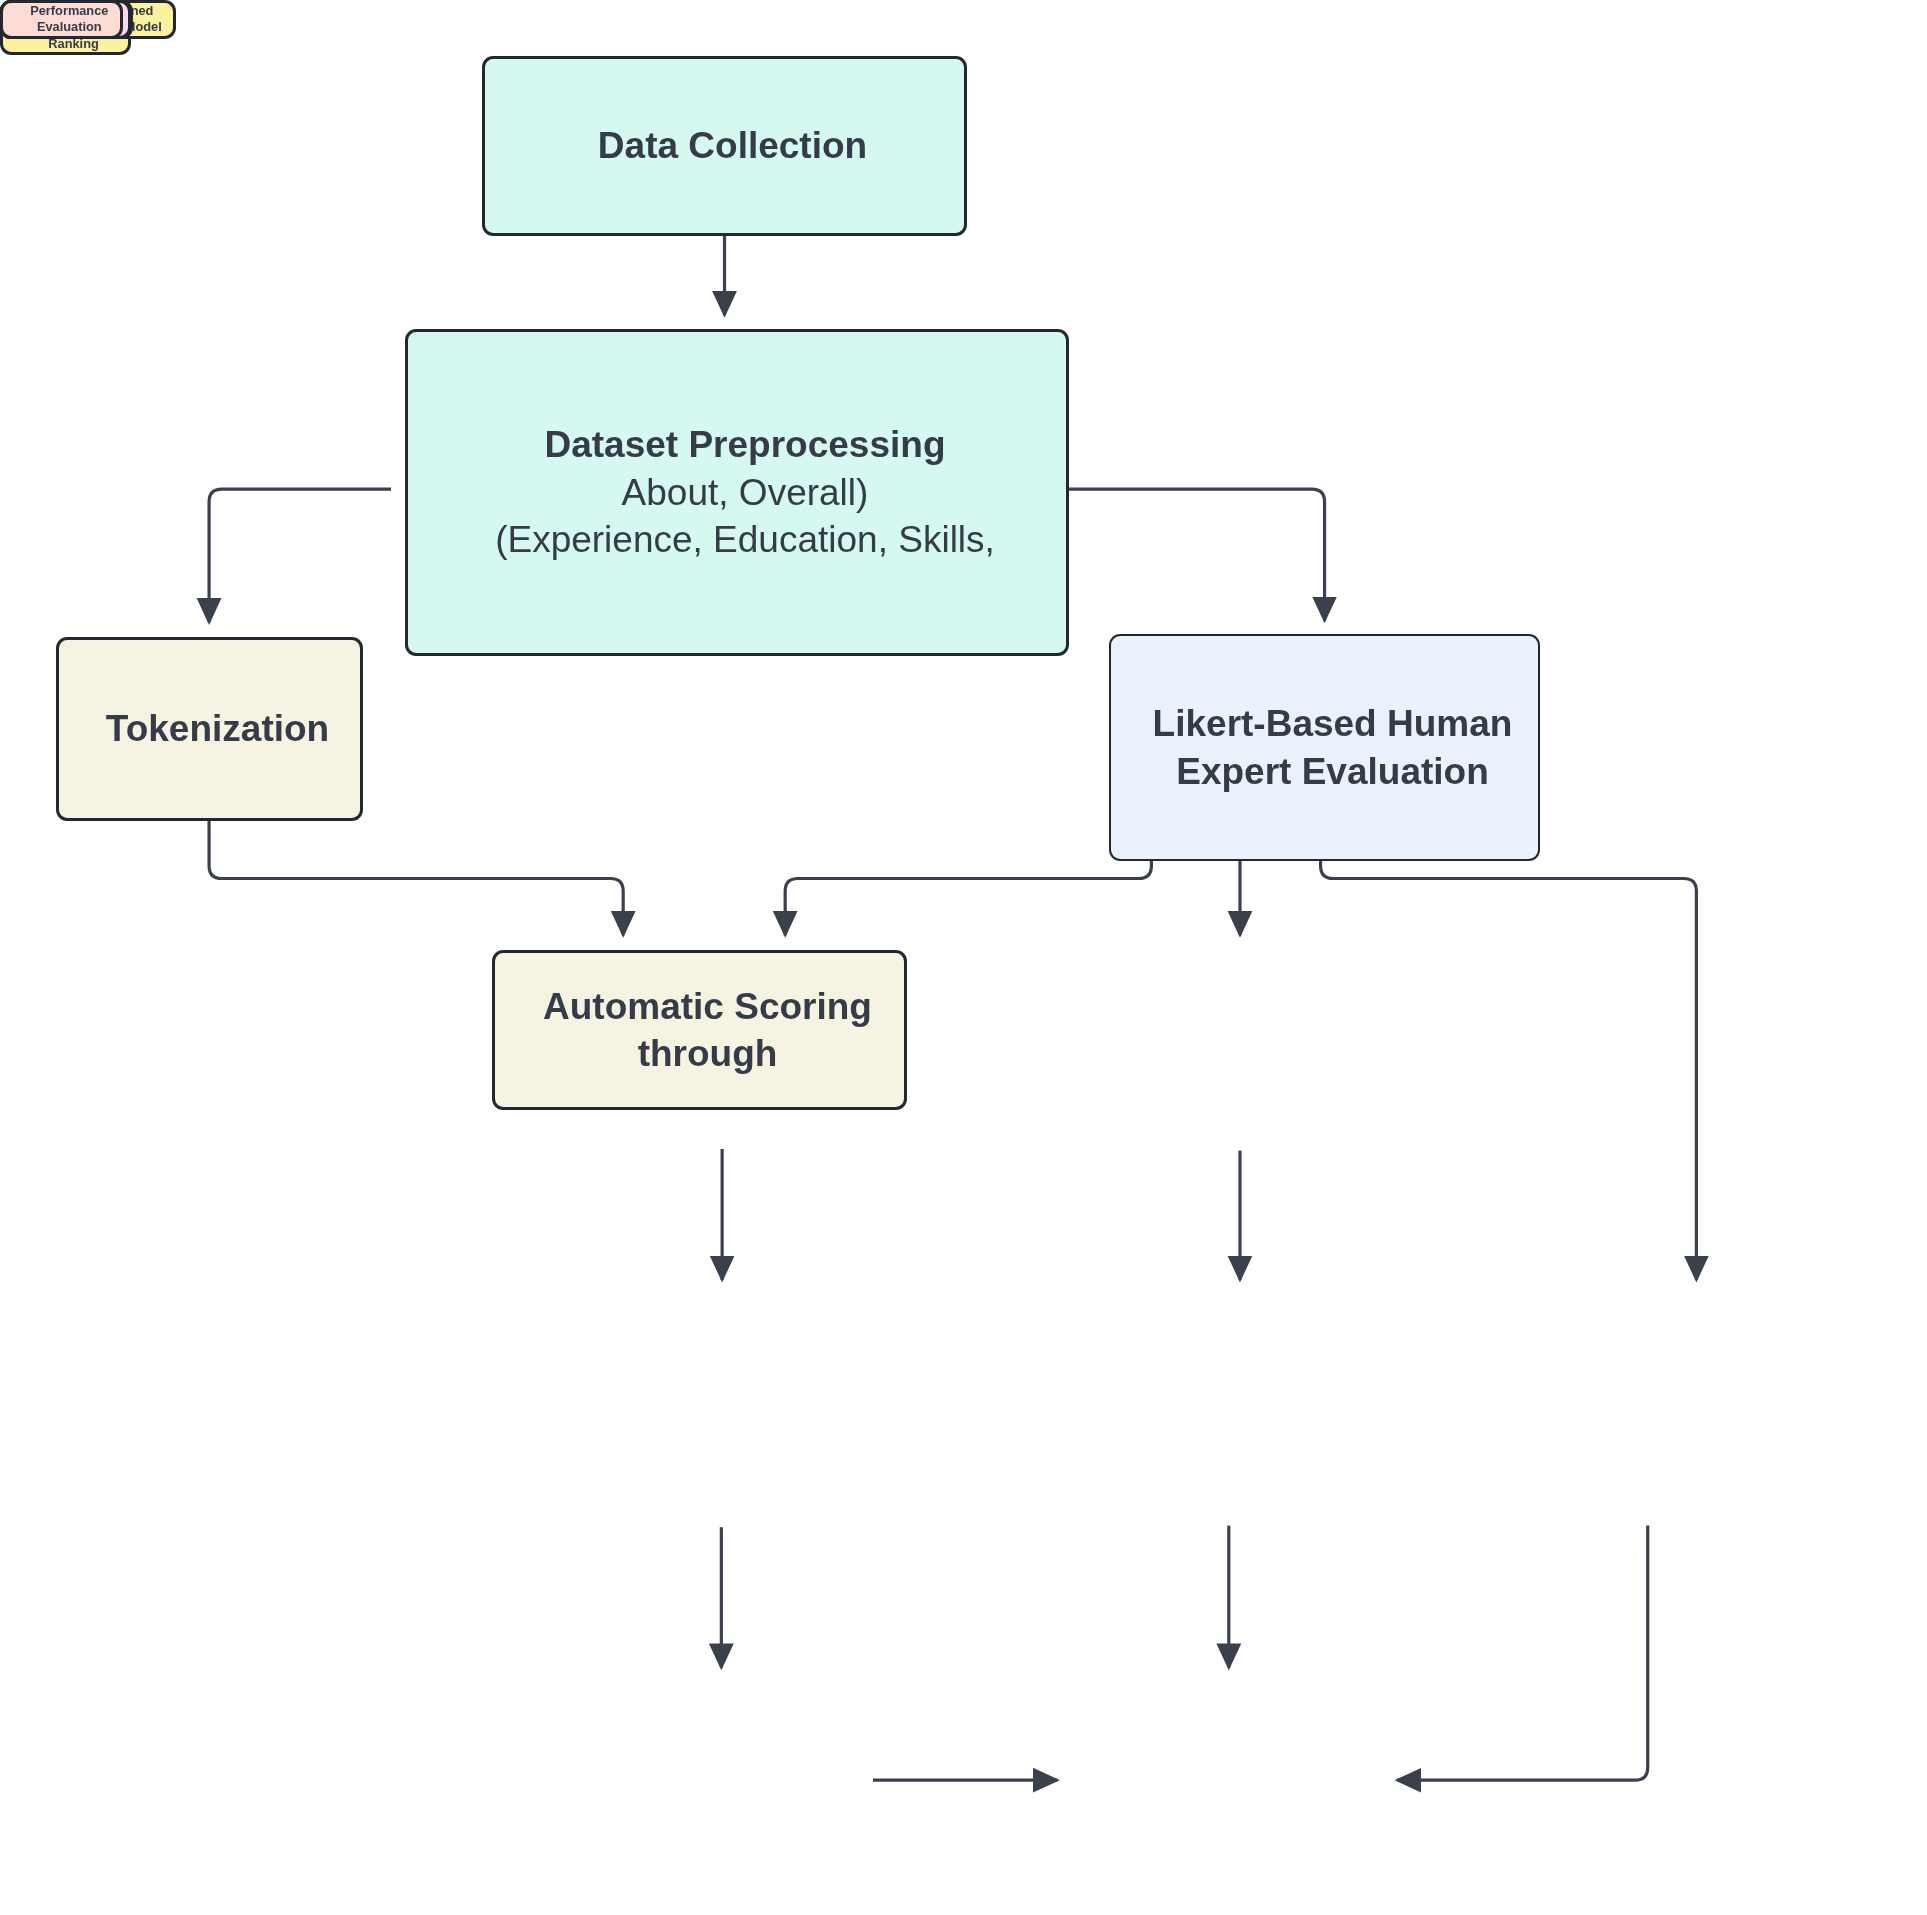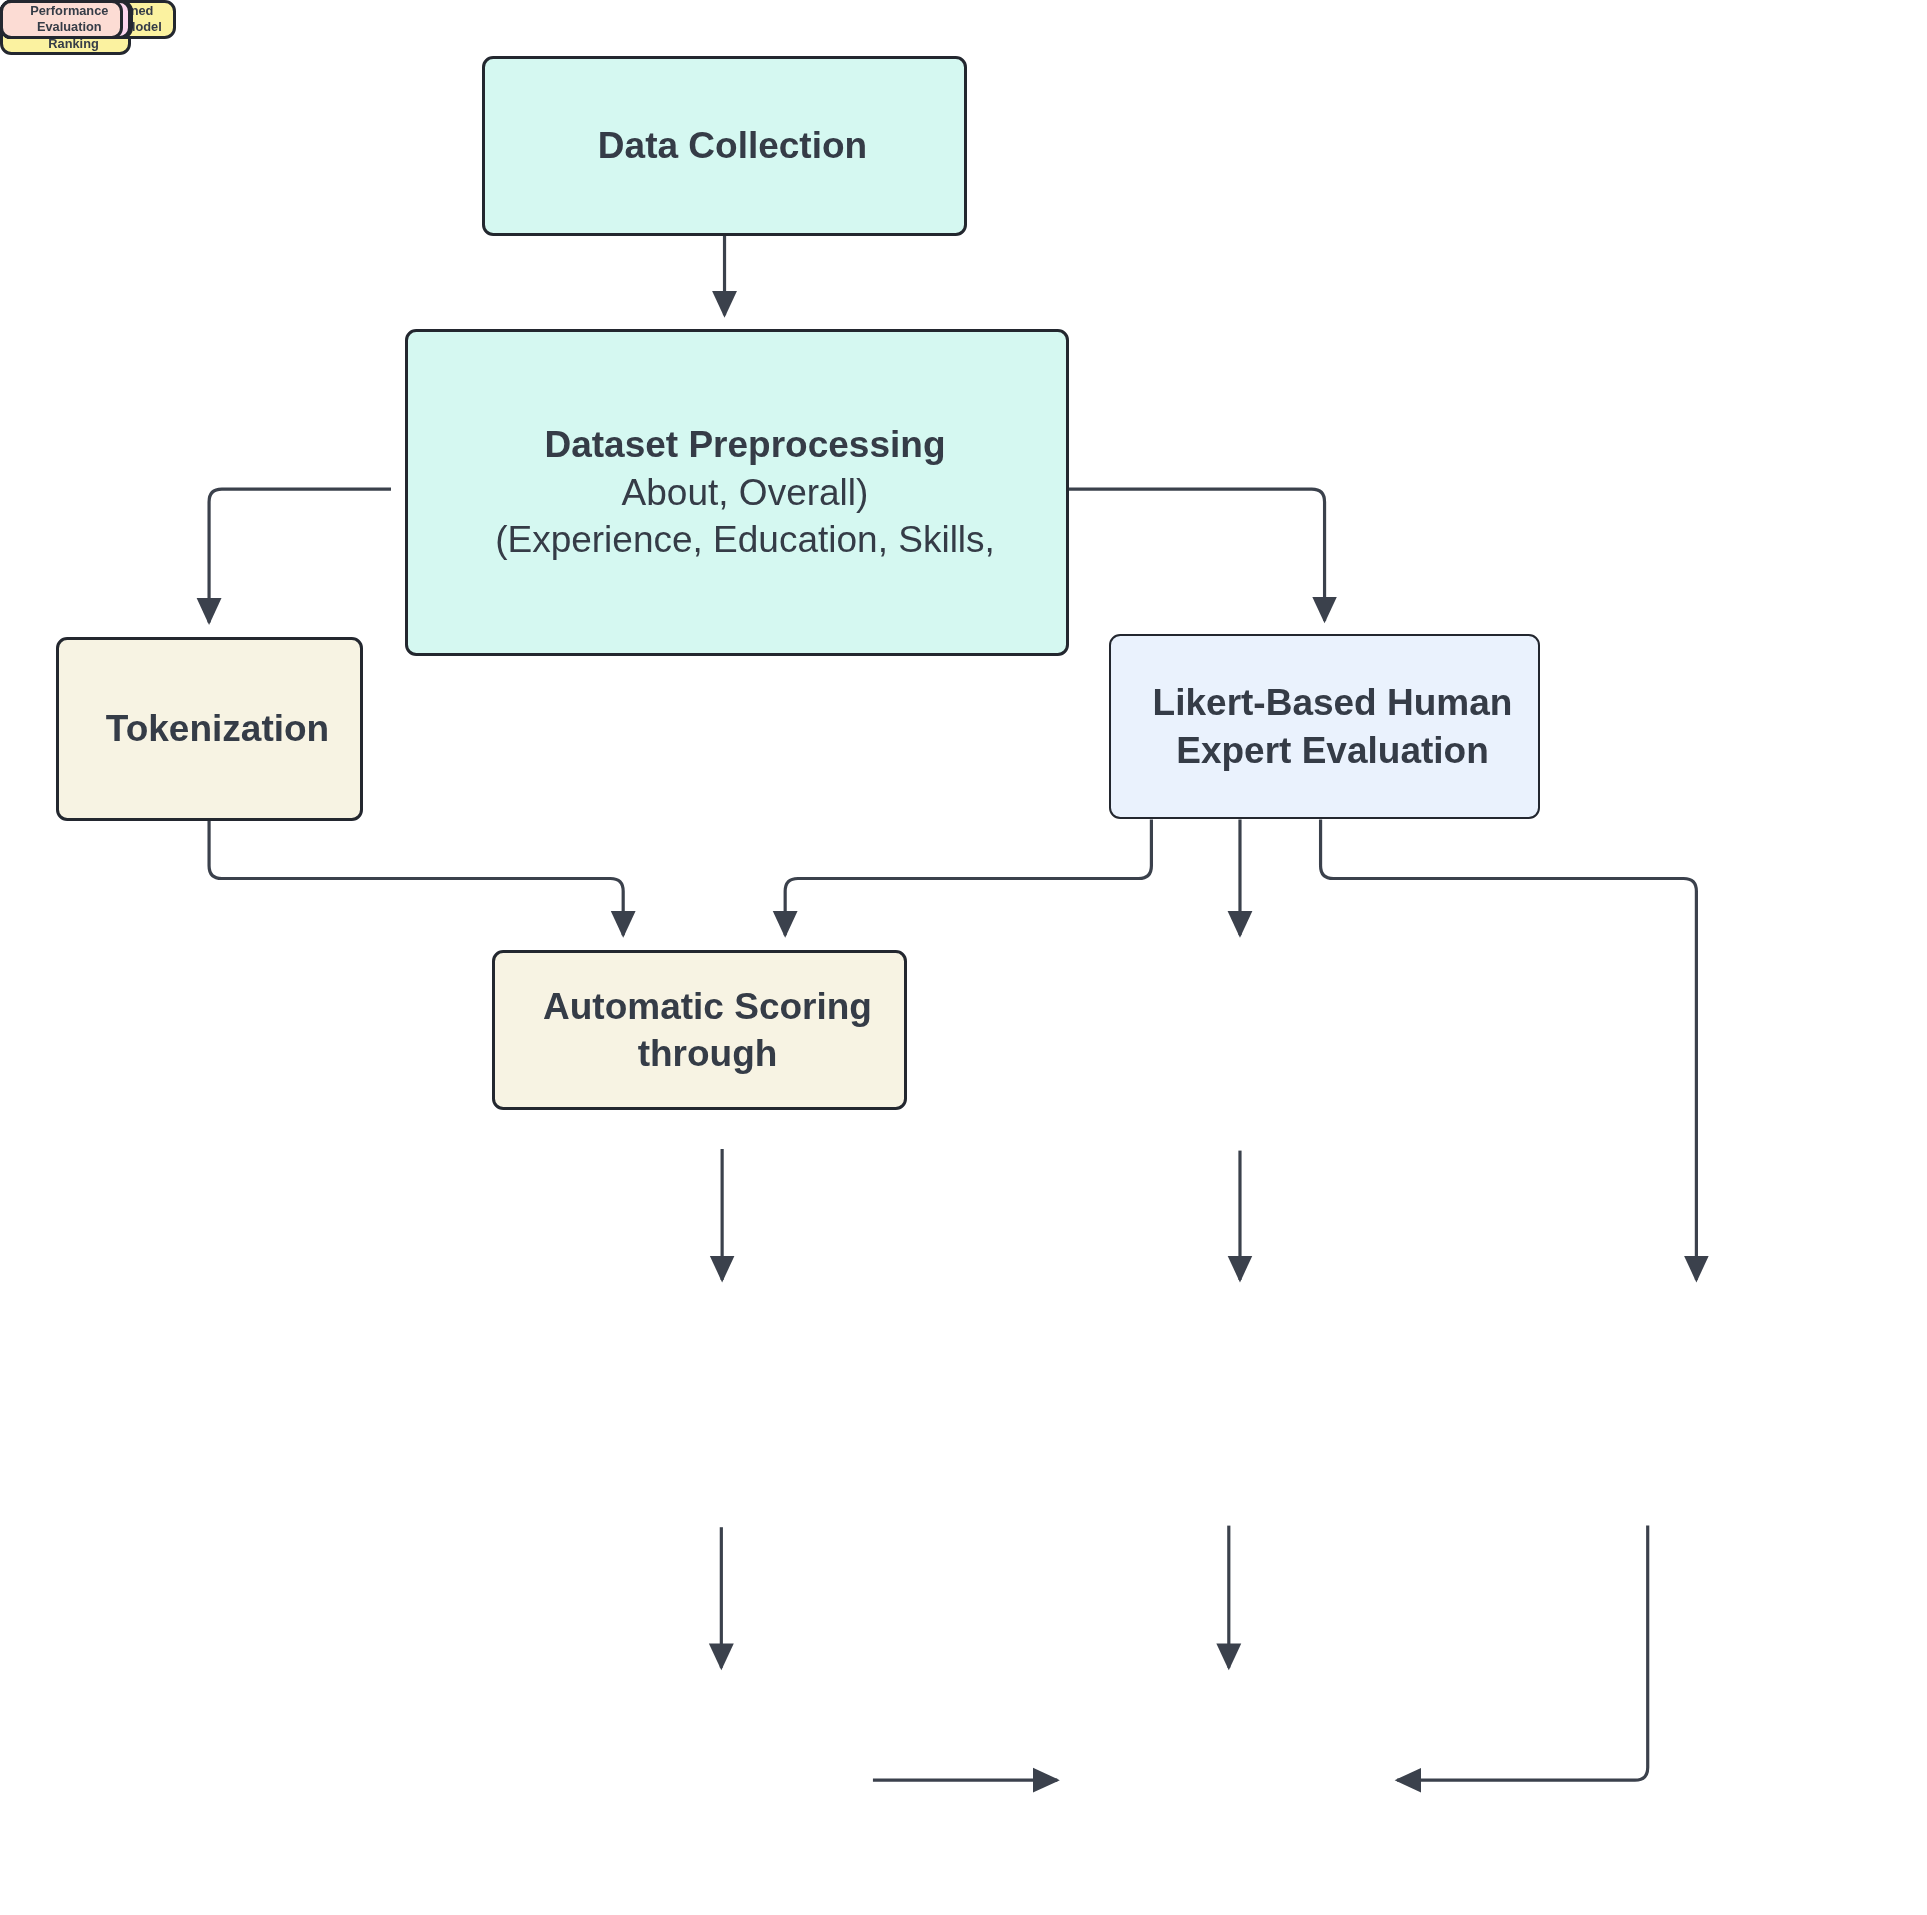--- a/index.html
+++ b/index.html
@@ -54,21 +54,21 @@
   .beige  { background: #f7f3e3; }
   .blue   { background: #eaf2fd; border-width: 2.4px; }
   .yellow { background: #fbf2a0; }
   .pink   { background: #fcd6ee; }
   .salmon { background: #fcdcd4; }
 
   
   #node-data-collection      { left: 482px;  top: 56px;   width: 485px;  height: 180px;  font-size: 37px; }
   #node-dataset-preprocessing{ left: 405px;  top: 329px;  width: 664px;  height: 327px;  font-size: 37px; }
   #node-tokenization         { left: 56px;   top: 637px;  width: 307px;  height: 184px;  font-size: 37px; }
-  #node-likert               { left: 1109px; top: 634px;  width: 431px;  height: 185px;  font-size: 37px; }
+  #node-likert               { left: 1109px; top: 634px;  width: 431px;  height: 227px;  font-size: 37px; }
   #node-automatic-scoring    { left: 492px;  top: 950px; width: 415px;  height: 160px;  font-size: 37px; }
   #node-topsis-human         { left": 0; left: 1055px; top: 950px; width: 370px;  height: 201px;  font-size: 37px; }
   #node-topsis-trained       { left: 479px;  top: 1294px; width: 485px;  height: 233px;  font-size: 37px; }
   #node-topsis-based         { left: 1055px; top: 1294px; width: 348px;  height: 231px;  font-size: 37px; }
   #node-human-expert-ranking { left: 1534px; top: 1294px; width: 347px;  height: 231px;  font-size: 37px; }
   #node-llm-model-ranking    { left: 568px;  top: 1682px; width: 305px;  height: 201px;  font-size: 37px; }
   #node-performance-eval     { left: 1072px; top: 1682px; width: 311px;  height: 206px;  font-size: 37px; }
 </style>
 </head>
 <body>

